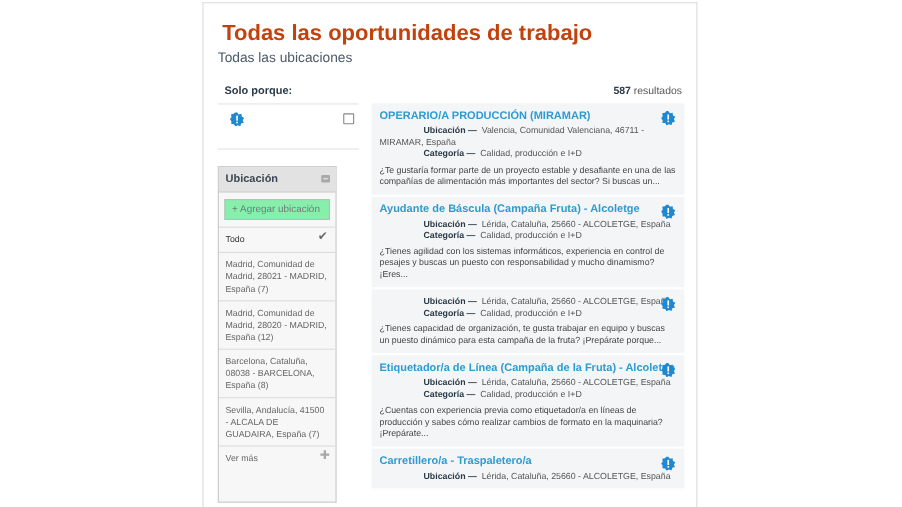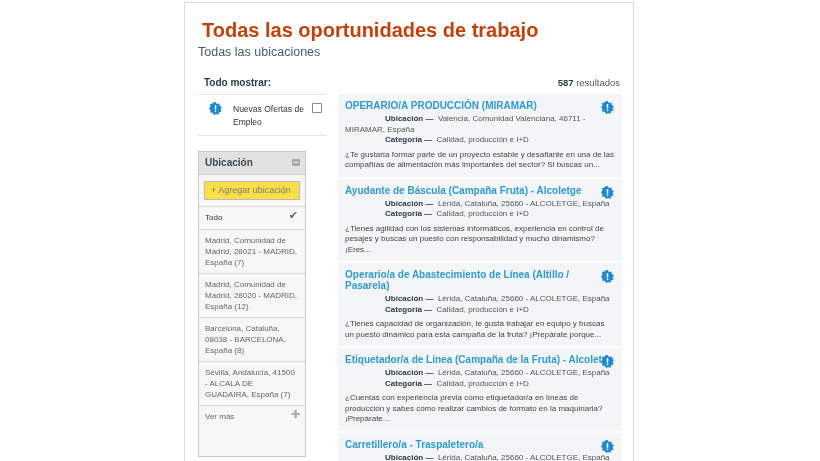--- a/index.html
+++ b/index.html
@@ -19,21 +19,21 @@
   .newoffers .ico { position: absolute; left: 11px; top: 7px; }
   .newoffers .lbl { position: absolute; left: 35px; top: 8px; width: 72px; font-size: 8.5px; line-height: 13px; color: #333; }
   .chk { position: absolute; right: 4px; top: 8px; width: 8px; height: 8px; border: 1px solid #888; background: #fff; border-radius: 1px; }
 
   .locbox { position: absolute; left: 13px; top: 148px; width: 108px; height: 306px;
             border: 1px solid #c8c8c8; box-sizing: border-box; background: #f7f7f7; }
   .lochead { height: 22px; background: #e2e2e2; border-bottom: 1px solid #cfcfcf; position: relative; }
   .lochead .t { position: absolute; left: 6px; top: 5px; font-size: 10px; font-weight: bold; color: #3c4852; }
   .lochead .min { position: absolute; right: 5px; top: 7px; width: 8px; height: 7px; background: #aaa; border-radius: 1px; }
   .lochead .min::after { content: ""; position: absolute; left: 2px; top: 3px; width: 4px; height: 1px; background: #eee; }
-  .locinput { margin: 6px 5px 0 5px; height: 17px; border: 1px solid #bbb; background: #fde047; font-size: 9px; color: #777;
+  .locinput { margin: 6px 5px 0 5px; height: 17px; border: 1px solid #bbb; background: #86efac; font-size: 9px; color: #777;
               padding-left: 6px; line-height: 17px; }
   .locitem { border-top: 1px solid #dcdcdc; padding: 5px 6px; font-size: 8px; line-height: 11px; color: #666; position: relative; }
   .locitem.todo { margin-top: 6px; color: #333; height: 12px; padding-top: 5px; }
   .check { position: absolute; right: 7px; top: 3px; font-size: 11px; color: #666; }
   .plus { position: absolute; right: 5px; top: 3px; font-size: 11px; color: #aaa; }
 
   
   .results { position: absolute; left: 153px; top: 91px; width: 284px; }
   .job { background: #f4f5f6; border-bottom: 2px solid #fff; padding: 6px 7px 6px 7px; position: relative; }
   .job .jt { font-size: 10px; font-weight: bold; color: #2d9bd2; margin-bottom: 3px; }
@@ -43,35 +43,34 @@
   .job .ico { position: absolute; right: 8px; top: 7px; }
   .badge svg { display: block; }
 </style>
 </head>
 <body>
 
 <div class="page">
   <h1 class="title">Todas las oportunidades de trabajo</h1>
   <div class="subtitle">Todas las ubicaciones</div>
 
-  <div class="solo">Todo mostrar:</div>
+  <div class="solo">Solo porque:</div>
   <div class="results-count">
     <b>587</b>
     <span>resultados</span>
   </div>
 
   <div class="newoffers">
     <span class="ico badge">
       <svg width="13" height="13" viewBox="0 0 14 14">
           <polygon points="7,0 8.6,2.2 11.3,1.6 11.6,4.3 14,5.6 12.5,7.8 13.6,10.3 11,11.1 10.2,13.7 7.6,12.8 5.4,14 4,11.7 1.3,11.6 1.5,8.9 0,7 1.6,4.8 1.1,2.1 3.8,1.6 5.3,0" fill="#1e88d0"></polygon>
           <rect x="6.2" y="3.3" width="1.6" height="5" fill="#fff"></rect>
           <rect x="6.2" y="9.3" width="1.6" height="1.6" fill="#fff"></rect>
         </svg>
     </span>
-    <span class="lbl">Nuevas Ofertas de Empleo</span>
     <span class="chk"></span>
   </div>
 
   <div class="locbox">
     <div class="lochead">
       <span class="t">Ubicación</span>
       <span class="min"></span>
     </div>
     <div class="locinput">+ Agregar ubicación</div>
     <div class="locitem todo">
@@ -111,21 +110,20 @@
       <span class="ico badge">
           <svg width="13" height="13" viewBox="0 0 14 14">
             <polygon points="7,0 8.6,2.2 11.3,1.6 11.6,4.3 14,5.6 12.5,7.8 13.6,10.3 11,11.1 10.2,13.7 7.6,12.8 5.4,14 4,11.7 1.3,11.6 1.5,8.9 0,7 1.6,4.8 1.1,2.1 3.8,1.6 5.3,0" fill="#1e88d0"></polygon>
             <rect x="6.2" y="3.3" width="1.6" height="5" fill="#fff"></rect>
             <rect x="6.2" y="9.3" width="1.6" height="1.6" fill="#fff"></rect>
           </svg>
         </span>
     </div>
 
     <div class="job">
-      <div class="jt">Operario/a de Abastecimiento de Línea (Altillo / Pasarela)</div>
       <div class="meta"><b>Ubicación —</b>&nbsp; <span>Lérida, Cataluña, 25660 - ALCOLETGE, España</span></div>
       <div class="meta"><b>Categoría —</b>&nbsp; <span>Calidad, producción e I+D</span></div>
       <div class="desc">¿Tienes capacidad de organización, te gusta trabajar en equipo y buscas un puesto dinámico para esta campaña de la fruta? ¡Prepárate porque...</div>
       <span class="ico badge">
           <svg width="13" height="13" viewBox="0 0 14 14">
             <polygon points="7,0 8.6,2.2 11.3,1.6 11.6,4.3 14,5.6 12.5,7.8 13.6,10.3 11,11.1 10.2,13.7 7.6,12.8 5.4,14 4,11.7 1.3,11.6 1.5,8.9 0,7 1.6,4.8 1.1,2.1 3.8,1.6 5.3,0" fill="#1e88d0"></polygon>
             <rect x="6.2" y="3.3" width="1.6" height="5" fill="#fff"></rect>
             <rect x="6.2" y="9.3" width="1.6" height="1.6" fill="#fff"></rect>
           </svg>
         </span>

